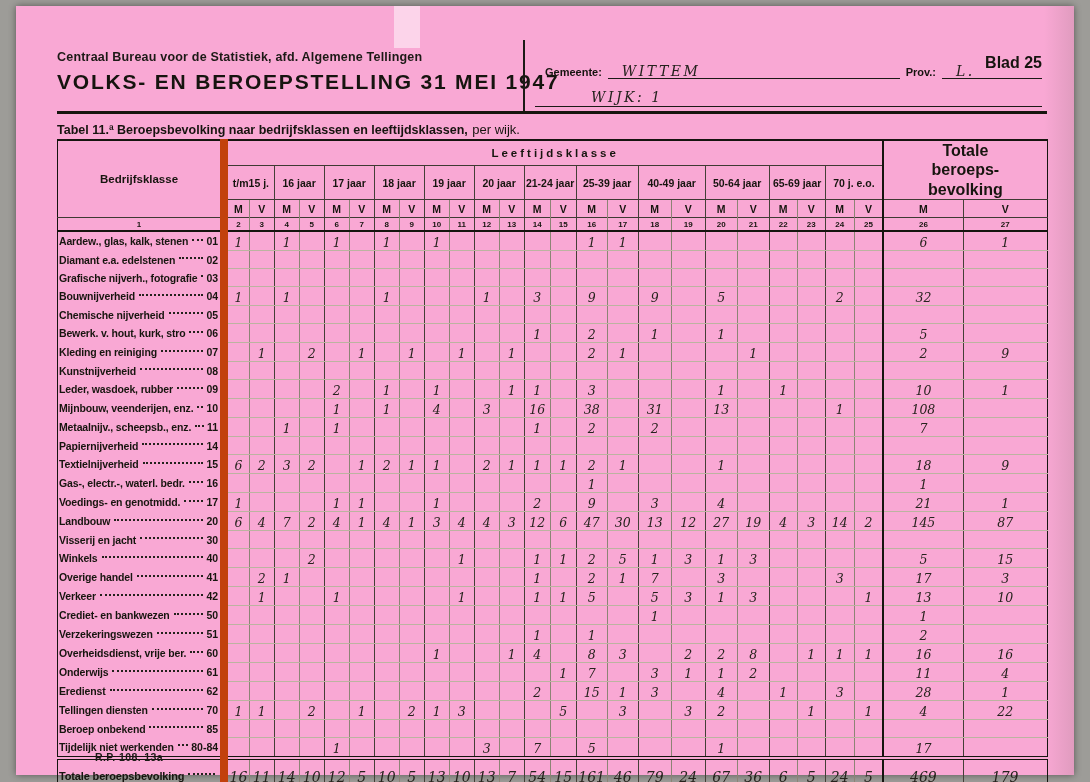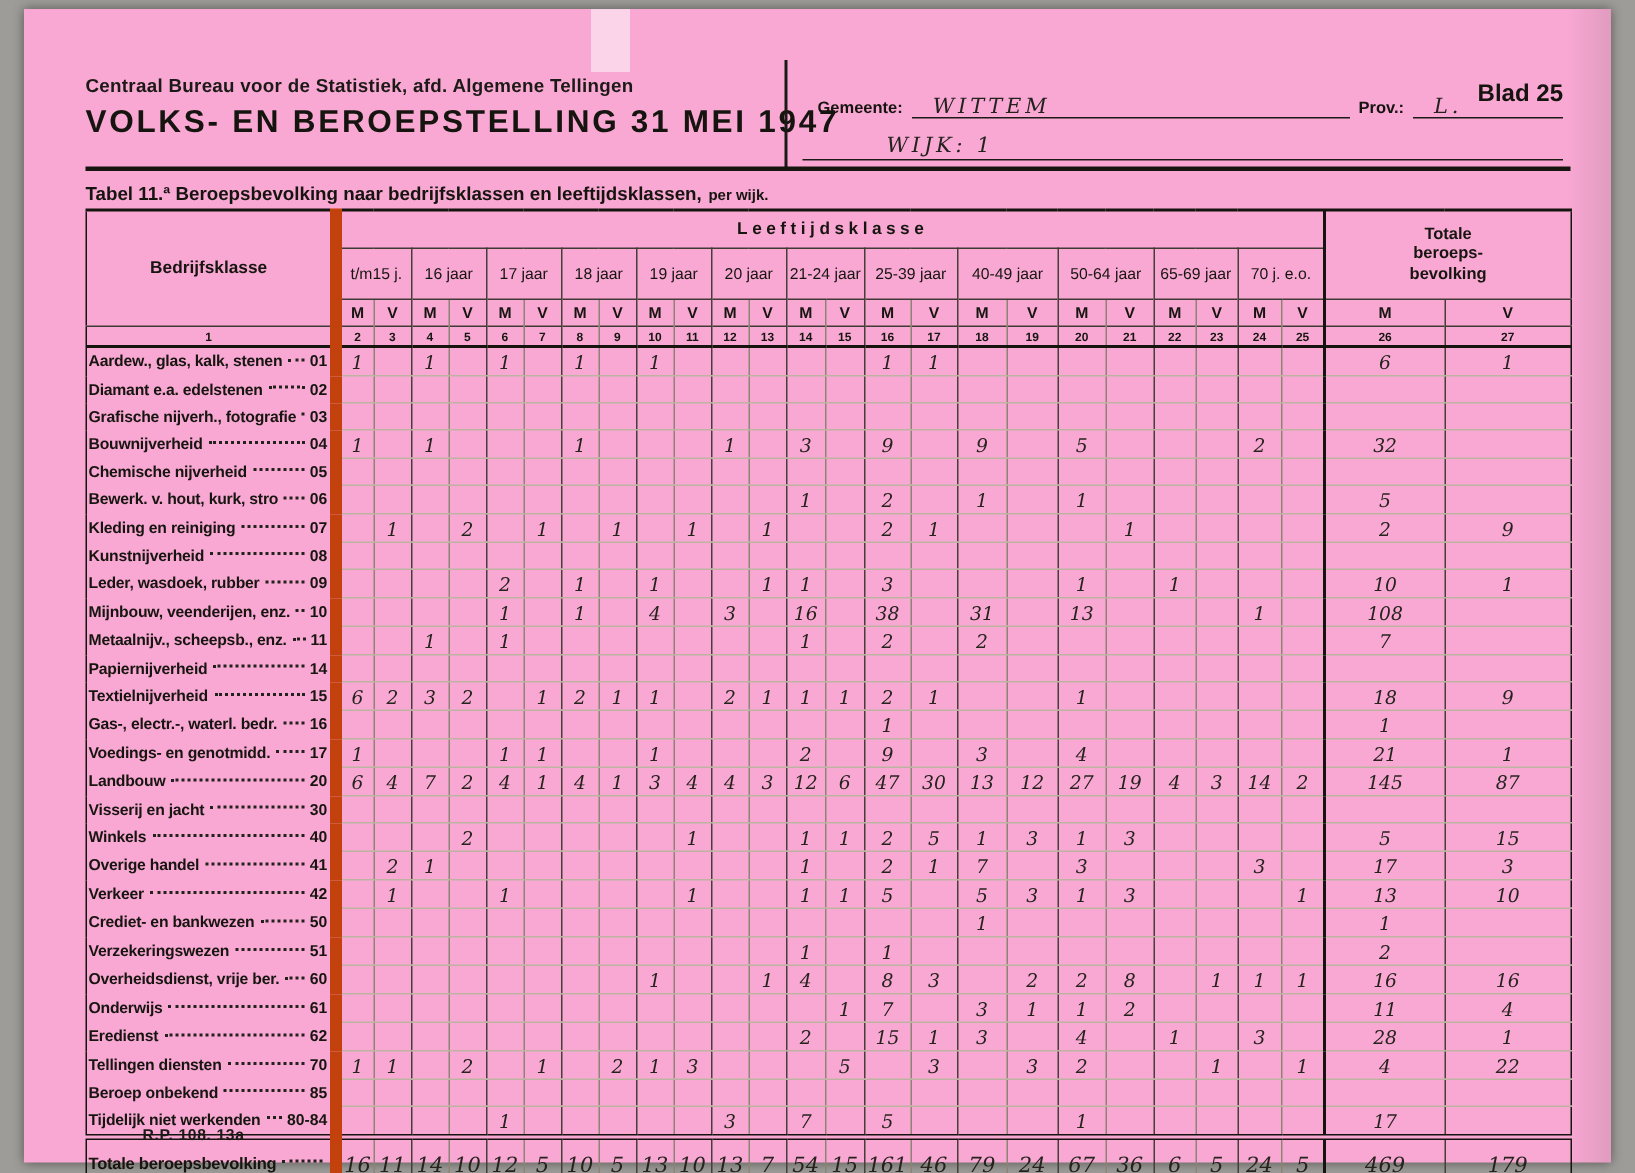--- a/index.html
+++ b/index.html
@@ -24,31 +24,31 @@
   .f-val{font-size:14px;letter-spacing:2.5px;padding:0 0 0 14px;line-height:1;}
   .underline{border-bottom:1.5px solid #1c1a16;}
   .grow{flex:1;}
   .prov-val{width:86px;}
   .wijk-strip{display:block;width:100%;border-bottom:1.5px solid #1c1a16;padding:0 0 1px 56px;
               font-size:14px;letter-spacing:2.5px;line-height:1.1;box-sizing:border-box;}
 
   .rule{position:absolute;left:41px;top:105px;width:990px;height:3px;background:#17150f;}
   .caption{position:absolute;left:41px;top:114px;color:#16140f;}
   .cap-b{font-weight:bold;font-size:12.5px;margin-top:32px;}
-  .cap-s{font-weight:bold;font-size:10px;}
+  .cap-s{font-weight:normal;font-size:13px;}
 
   #tbl-host{position:absolute;left:41px;top:133px;}
   table{border-collapse:collapse;table-layout:fixed;
         border:1.5px solid #16140f;border-top:2.5px solid #16140f;border-bottom:3px solid #16140f;}
   th,td{padding:0;margin:0;overflow:visible;}
   thead th{color:#17150f;}
   .th-main{font-size:11.5px;font-weight:bold;}
   .th-leef{font-size:11.5px;font-weight:bold;letter-spacing:3px;border-bottom:1px solid #3f3a33;height:24px;}
-  .th-tot{font-size:11px;font-weight:bold;white-space:pre-line;line-height:1.2;margin-top:21px;}
-  .th-age{font-size:10.5px;font-weight:normal;height:33px;}
+  .th-tot{font-size:16px;font-weight:bold;white-space:pre-line;line-height:1.2;margin-top:21px;}
+  .th-age{font-size:10.5px;font-weight:bold;height:33px;}
   .th-mv{font-size:10.5px;font-weight:bold;height:17px;border-top:1px solid #3f3a33;}
   .th-num{font-size:8px;font-weight:bold;height:12px;border-top:1px solid #3f3a33;border-bottom:2.5px solid #16140f;}
 
   tbody td{height:17px;border-bottom:1px solid #bcb3a0;}
   td.lblcell{border-bottom:none;padding:0 2px 0 1px;}
   .v{text-align:center;vertical-align:middle;}
   .hw-num{font-family:"DejaVu Serif",serif;font-style:italic;font-size:12.5px;color:#26231d;
           position:relative;top:1px;white-space:nowrap;}
   .rl{display:flex;align-items:center;font-size:10.5px;font-weight:bold;color:#17150f;white-space:nowrap;line-height:16px;}
   .rlabel{letter-spacing:-.15px;}

